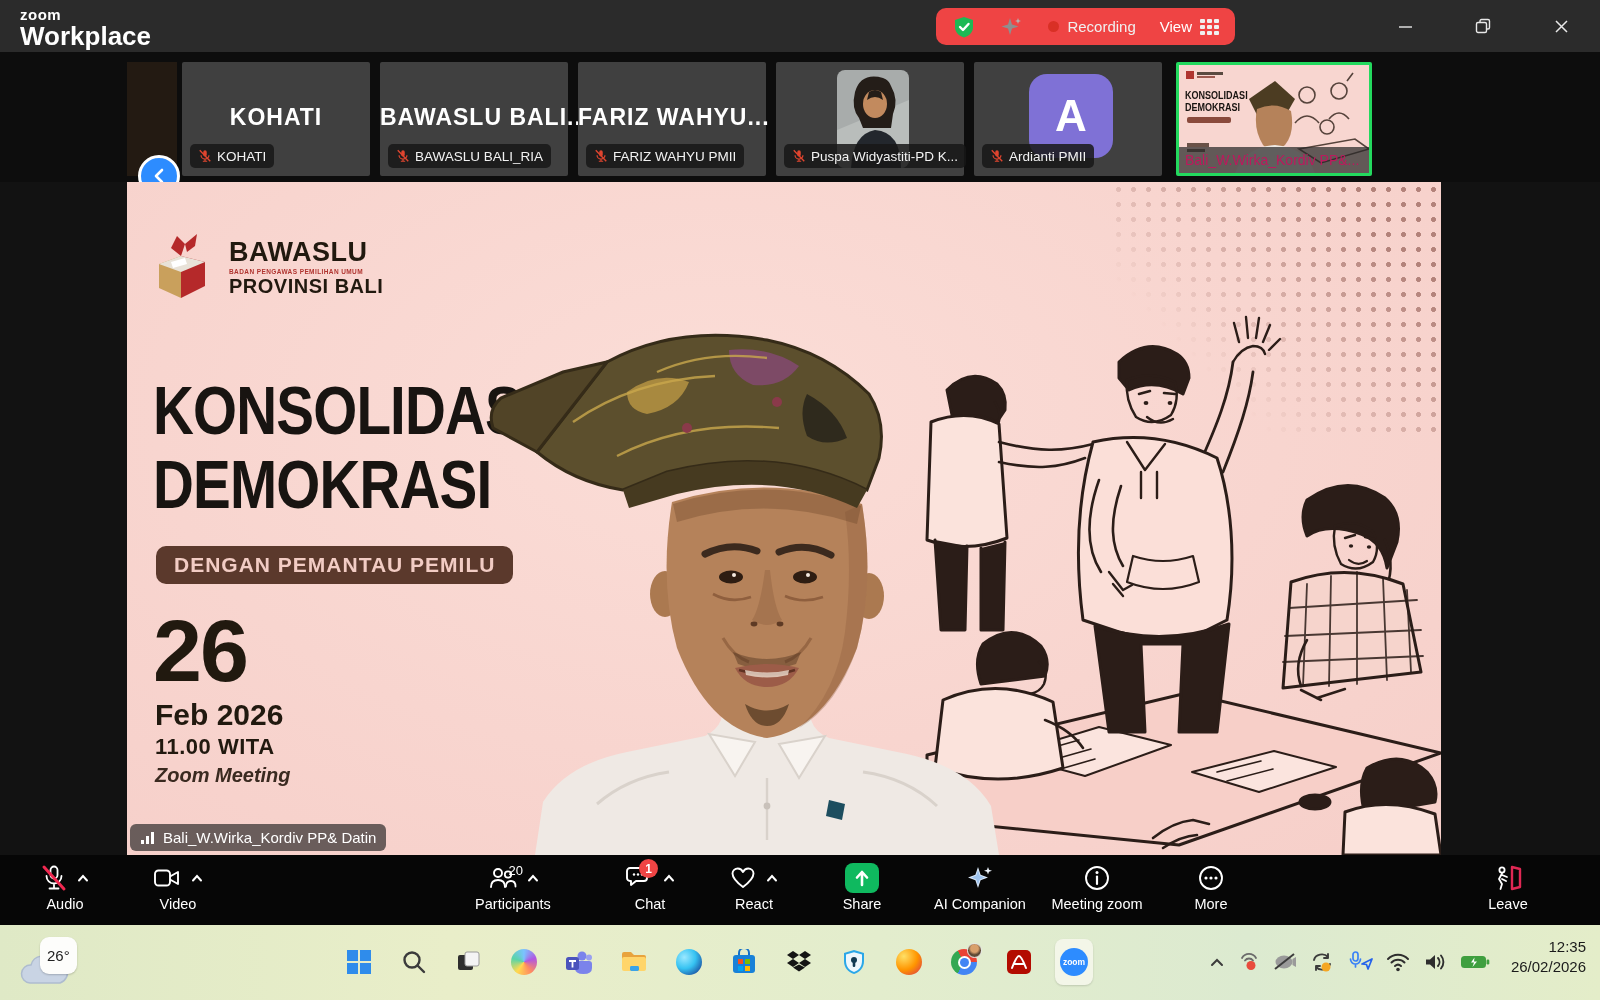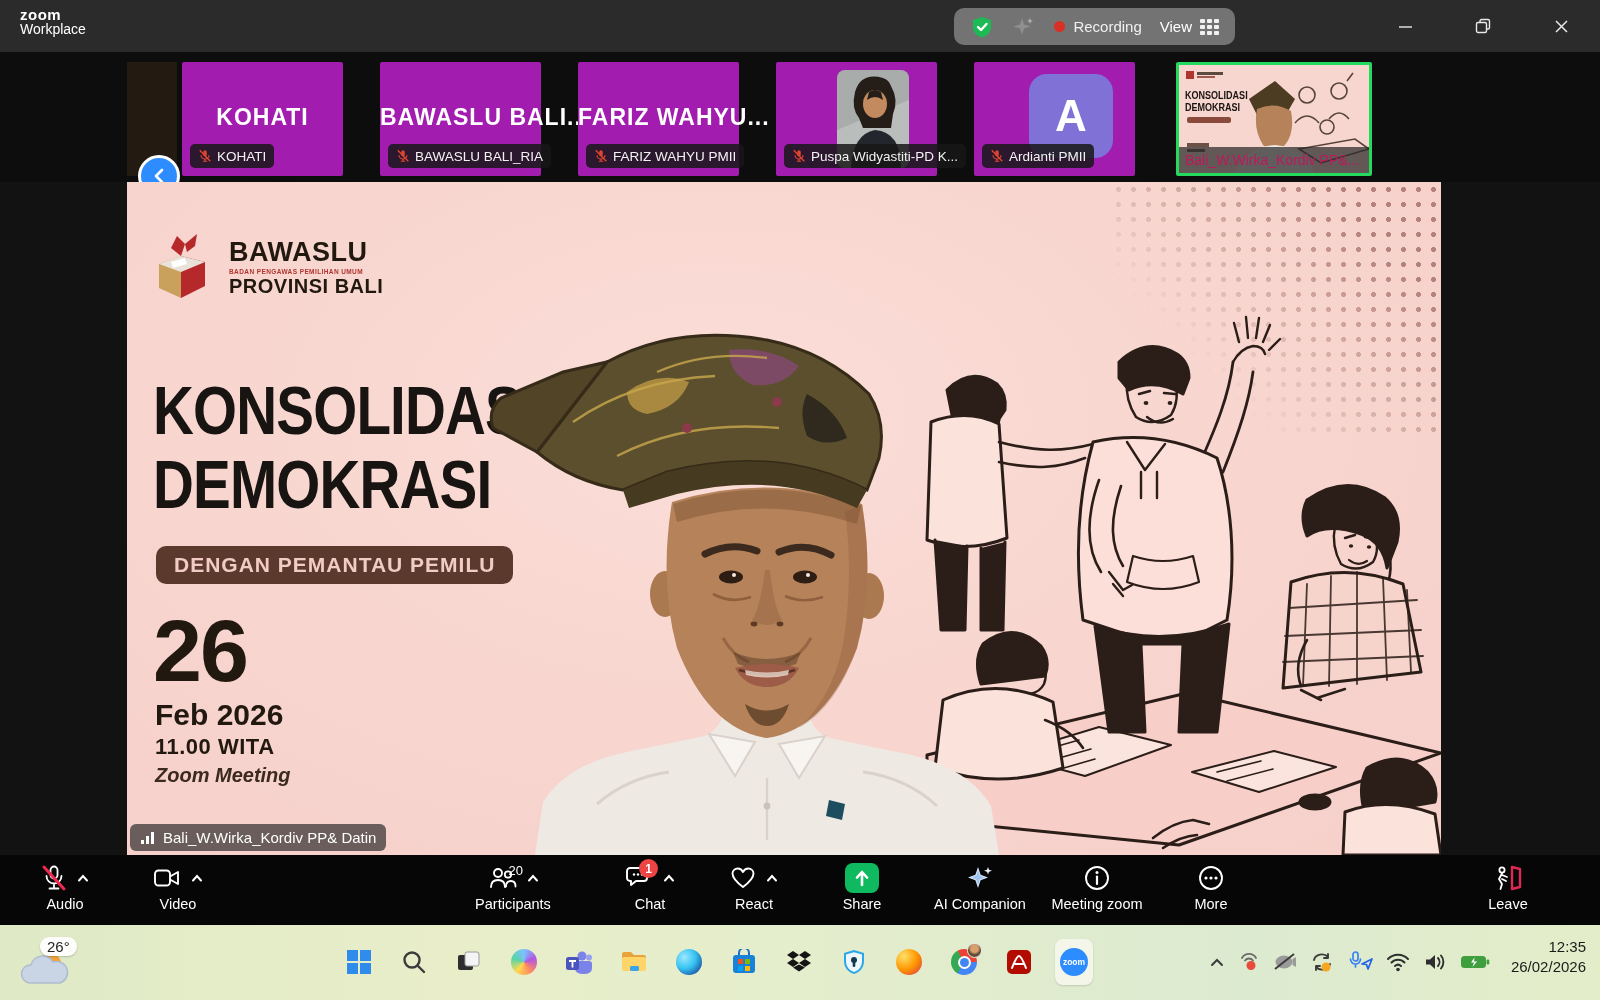--- a/index.html
+++ b/index.html
@@ -5,32 +5,32 @@
   * { margin:0; padding:0; box-sizing:border-box; }
   html,body { width:1600px; height:1000px; overflow:hidden; background:#000;
     font-family:"Liberation Sans", sans-serif; }
   .abs { position:absolute; }
   #app { position:relative; width:1600px; height:1000px; background:#141414; }
 
   
   #titlebar { position:absolute; top:0; left:0; width:1600px; height:52px; background:#2b2b2b; }
   .brand { position:absolute; left:20px; top:6px; color:#fff; }
   .brand .b1 { font-size:15px; font-weight:bold; letter-spacing:.5px; }
-  .brand .b2 { font-size:14px; font-weight:normal; margin-top:-2px; }
-  .tb-pill { position:absolute; right:365px; top:8px; height:37px; background:#737373;
-    border-radius:10px; display:flex; align-items:center; gap:18px; padding:12px 16px; }
+  .brand .b2 { font-size:26px; font-weight:bold; margin-top:-2px; }
+  .tb-pill { position:absolute; right:365px; top:8px; height:37px; background:#ef4444;
+    border-radius:10px; display:flex; align-items:center; gap:24px; padding:12px 16px; }
   .rec { display:flex; align-items:center; gap:8px; color:#f0f0f0; font-size:15px; }
   .recdot { width:11px; height:11px; border-radius:50%; background:#d93025; }
   .viewbtn { display:flex; align-items:center; gap:8px; color:#fff; font-size:15px; }
   .winbtns { position:absolute; right:0; top:0; height:52px; display:flex; }
   .winbtn { width:78px; height:52px; display:flex; align-items:center; justify-content:center; color:#e8e8e8; }
 
   
   #strip { position:absolute; top:52px; left:0; width:1600px; height:130px; background:#0d0d0d; }
-  .tile { position:absolute; top:10px; height:114px; width:161px; background:#a21caf; border-radius:2px; }
+  .tile { position:absolute; top:10px; height:114px; width:188px; background:#404040; border-radius:2px; }
   .tile-center { position:absolute; left:0; right:0; top:42px; text-align:center; color:#fff;
     font-size:23px; font-weight:bold; letter-spacing:1px; white-space:nowrap; }
   .tile-badge { position:absolute; left:8px; bottom:8px; height:24px; background:rgba(24,24,24,.85);
     border-radius:5px; display:flex; align-items:center; gap:5px; padding:0 8px;
     color:#f2f2f2; font-size:13.5px; white-space:nowrap; max-width:185px; overflow:hidden; }
   .frag { position:absolute; left:127px; top:10px; width:50px; height:114px; background:#231a12; }
   .scrollbtn { position:absolute; left:138px; top:103px; width:42px; height:42px; border-radius:50%;
     background:#2d8cff; border:3px solid #fff; display:flex; align-items:center; justify-content:center; }
   .avatarA { position:absolute; left:55px; top:12px; width:84px; height:84px; border-radius:18px;
     background:#7f71d6; color:#fff; font-size:44px; font-weight:bold;
@@ -78,21 +78,21 @@
     background:#ef4444; color:#fff; font-size:12px; font-weight:bold;
     display:flex; align-items:center; justify-content:center; padding:0 4px; }
   .sharebox { width:34px; height:30px; border-radius:8px; background:#0fb95f;
     display:flex; align-items:center; justify-content:center; }
 
   
   #taskbar { position:absolute; top:925px; left:0; width:1600px; height:75px;
     background:linear-gradient(90deg,#dfe9c6 0%, #e9eec9 28%, #e3edcd 55%, #dcead0 78%, #e4edc9 100%); }
   .weather { position:absolute; left:16px; top:12px; width:70px; height:52px; }
   .temp-bubble { position:absolute; left:24px; top:0; background:#fdfdfb; border-radius:9px;
-    padding:1px 7px; font-size:15px; color:#222; box-shadow:0 1px 2px rgba(0,0,0,.2); }
+    padding:10px 7px; font-size:15px; color:#222; box-shadow:0 1px 2px rgba(0,0,0,.2); }
   .tk-icons { position:absolute; left:340px; top:14px; display:flex; gap:17px; align-items:center; }
   .tk { width:38px; height:46px; display:flex; align-items:center; justify-content:center; }
   .tk.zoomactive { background:#f3f6e8; border-radius:8px; box-shadow:0 1px 2px rgba(0,0,0,.15); }
   .tray { position:absolute; right:110px; top:14px; display:flex; gap:13px; align-items:center; height:46px; }
   .clock { position:absolute; right:14px; top:12px; text-align:right; color:#1b1b1b; font-size:15px; line-height:20px; }
 
   .circleA { border-radius:50%; }
   svg { display:block; }
 </style>
 </head>

